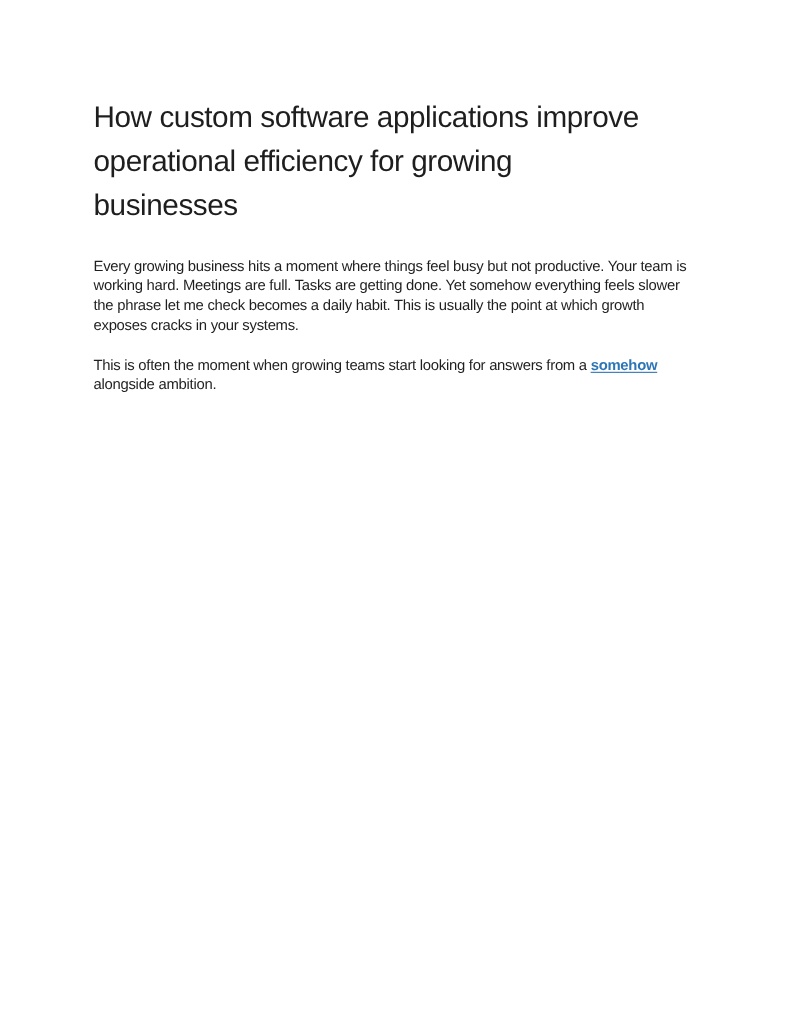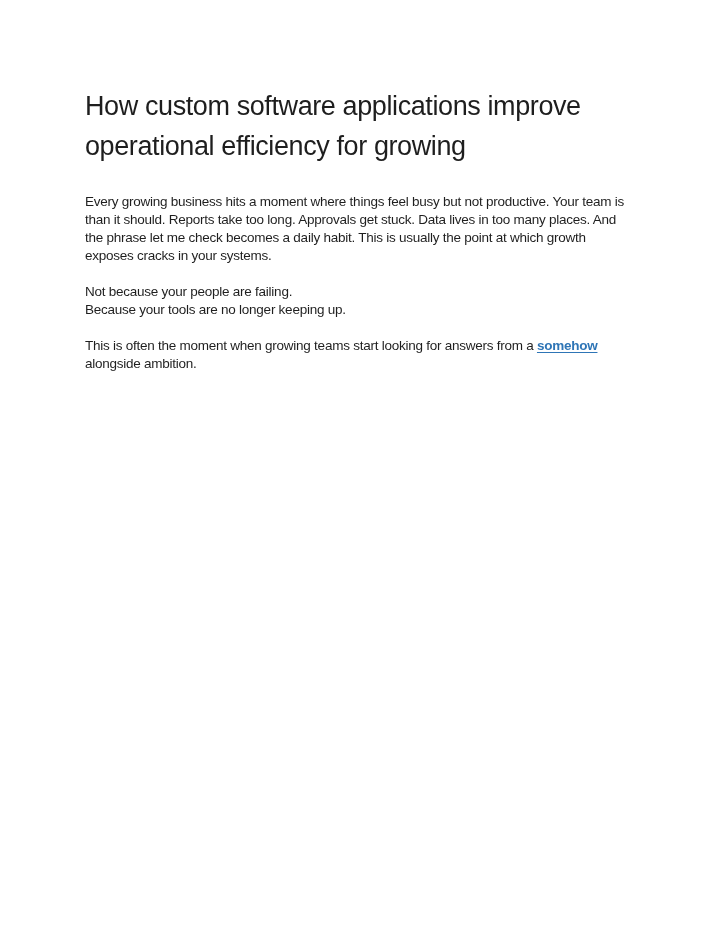--- a/index.html
+++ b/index.html
@@ -50,33 +50,30 @@
 </style>
 </head>
 <body style="--link-color: #2e75b6; background: rgb(255, 255, 255);">
 
 <div class="page">
   <div class="content">
 
     <h1 class="title">
       <span class="tline">How custom software applications improve</span>
       <span class="tline">operational efficiency for growing</span>
+      <span class="tline">businesses</span>
     </h1>
 
     <p class="para first">
       <span class="bline">Every growing business hits a moment where things feel busy but not productive. Your team is</span>
-      <span class="bline">than it should. Reports take too long. Approvals get stuck. Data lives in too many places. And</span>
+      <span class="bline">working hard. Meetings are full. Tasks are getting done. Yet somehow everything feels slower</span>
       <span class="bline">the phrase let me check becomes a daily habit. This is usually the point at which growth</span>
       <span class="bline">exposes cracks in your systems.</span>
     </p>
 
-    <p class="para">
-      <span class="bline">Not because your people are failing.</span>
-      <span class="bline">Because your tools are no longer keeping up.</span>
-    </p>
 
     <p class="para">
       <span class="bline"><span>This is often the moment when growing teams start looking for answers from a </span><a class="doc-link" href="#"><span>somehow</span></a></span>
       <span class="bline"><span>alongside ambition.</span></span>
     </p>
 
   </div>
 </div>
 
 </body></html>

